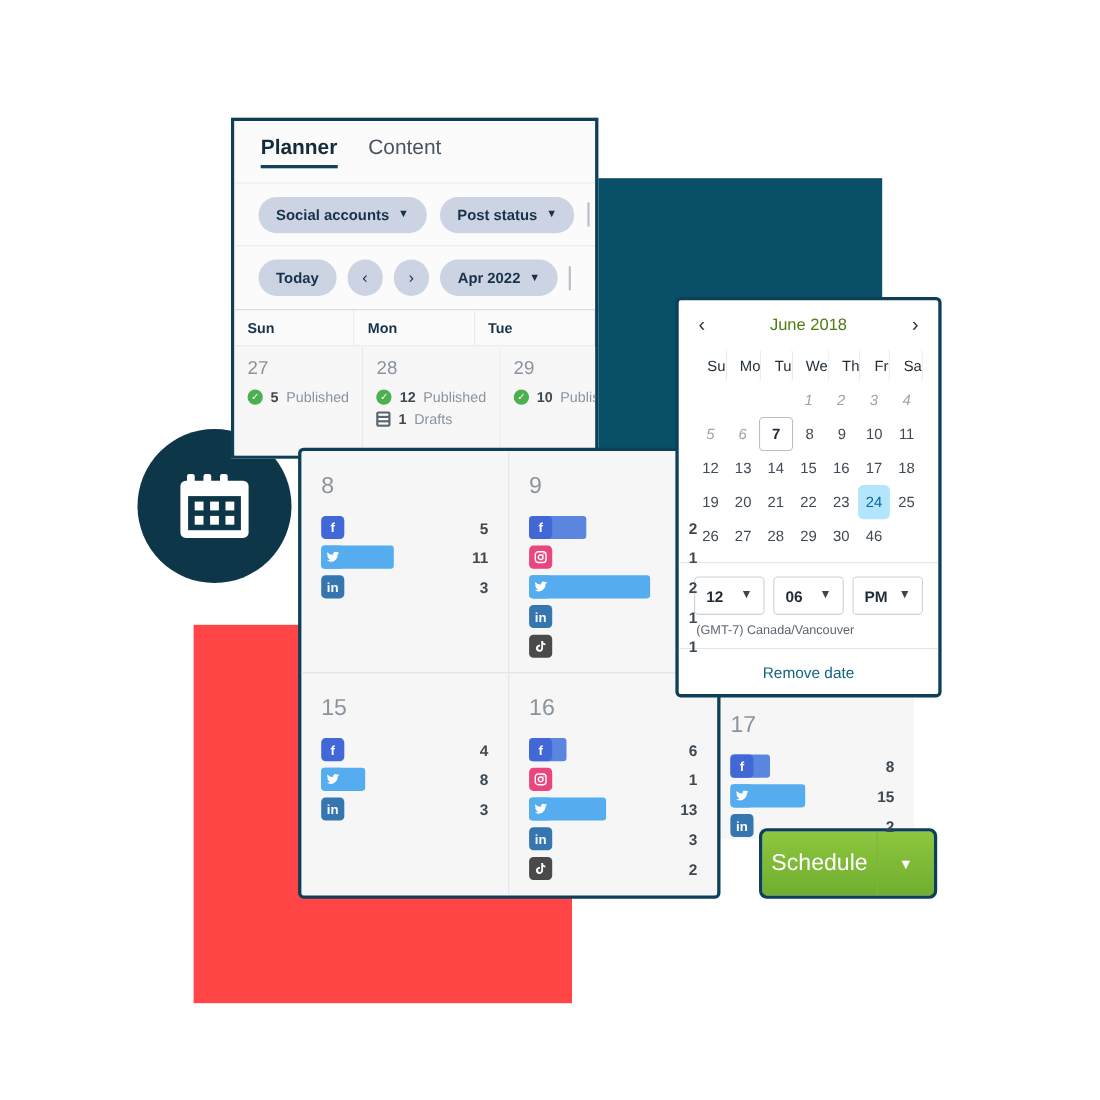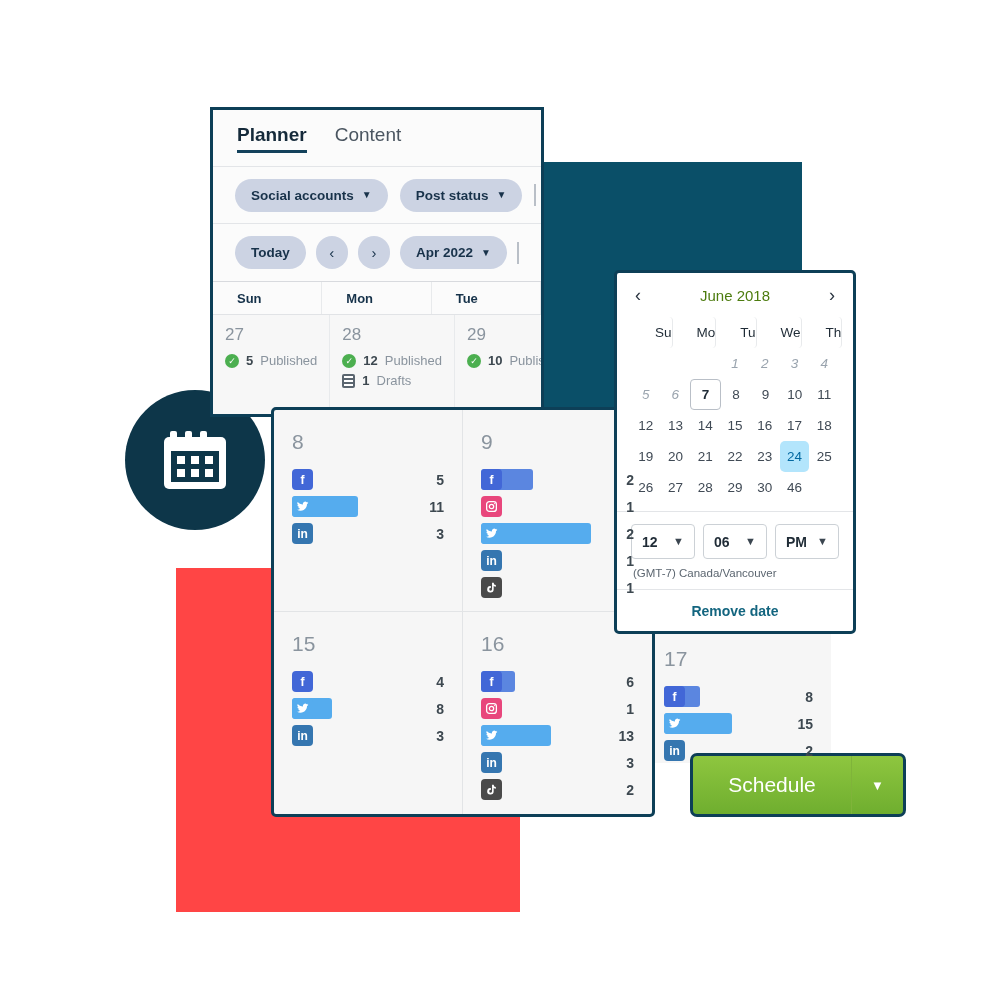--- a/index.html
+++ b/index.html
@@ -71,21 +71,21 @@
     border-radius: 30px; height: 33px;
     display: flex; align-items: center; gap: 8px;
     padding: 0 16px; font-size: 13.5px; font-weight: 700;
     white-space: nowrap;
   }
   .chip.round { width: 33px; padding: 0; justify-content: center; font-size: 15px; font-weight: 400;}
   .caret { font-size: 10px; line-height: 1; }
   .vdiv { width: 2px; height: 22px; background: #b9bfc7; flex: 0 0 auto; }
   .dow-row { display: flex; height: 33px; background: #fbfbfb; border-bottom: 1px solid #e1e3e6; }
   .dow {
-    flex: 1 1 0; padding-left: 24px; font-size: 13px; font-weight: 700;
+    flex: 1 1 0; padding-left: 12px; font-size: 13px; font-weight: 700;
     color: #16324a; display: flex; align-items: center;
     border-right: 1px solid #e8eaec;
   }
   .day-row { display: flex; height: 100px; }
   .day-cell {
     flex: 1 1 0; padding: 10px 12px; border-right: 1px solid #e8eaec;
     background: #f7f7f7;
   }
   .daynum { font-size: 17px; color: #8a949e; margin-bottom: 8px; }
   .stat { display: flex; align-items: center; gap: 7px; font-size: 13px; margin-bottom: 5px; }
@@ -184,26 +184,26 @@
     display: flex; align-items: center; justify-content: space-between;
     padding: 0 10px; font-size: 14px; font-weight: 700; color: #1f2b36;
     background: #fff;
   }
   .sel-box .caret { font-weight: 400; font-size: 11px; color: #3b4650; }
   .tz { padding: 0 16px 10px 16px; font-size: 11.5px; color: #5c6670; }
   .pk-foot {
     border-top: 1px solid #e3e5e8; height: 42px;
     display: flex; align-items: center; justify-content: center;
   }
-  .pk-foot a { color: #13657f; font-size: 14px; font-weight: 700; text-decoration: none; }
+  .pk-foot a { color: #13657f; font-size: 14px; font-weight: 400; text-decoration: none; }
 
   
   .sched {
     position: absolute; left: 690px; top: 753px;
-    width: 216px; height: 64px;
+    width: 162px; height: 64px;
     background: linear-gradient(180deg,#8ec63f 0%,#6fae2f 100%);
     border: 3px solid #0d3f57;
     border-radius: 7px;
     display: flex; align-items: stretch;
     overflow: hidden;
   }
   .sched-label {
     flex: 1 1 auto; display: flex; align-items: center; justify-content: center;
     color: #ffffff; font-size: 21px;
   }

